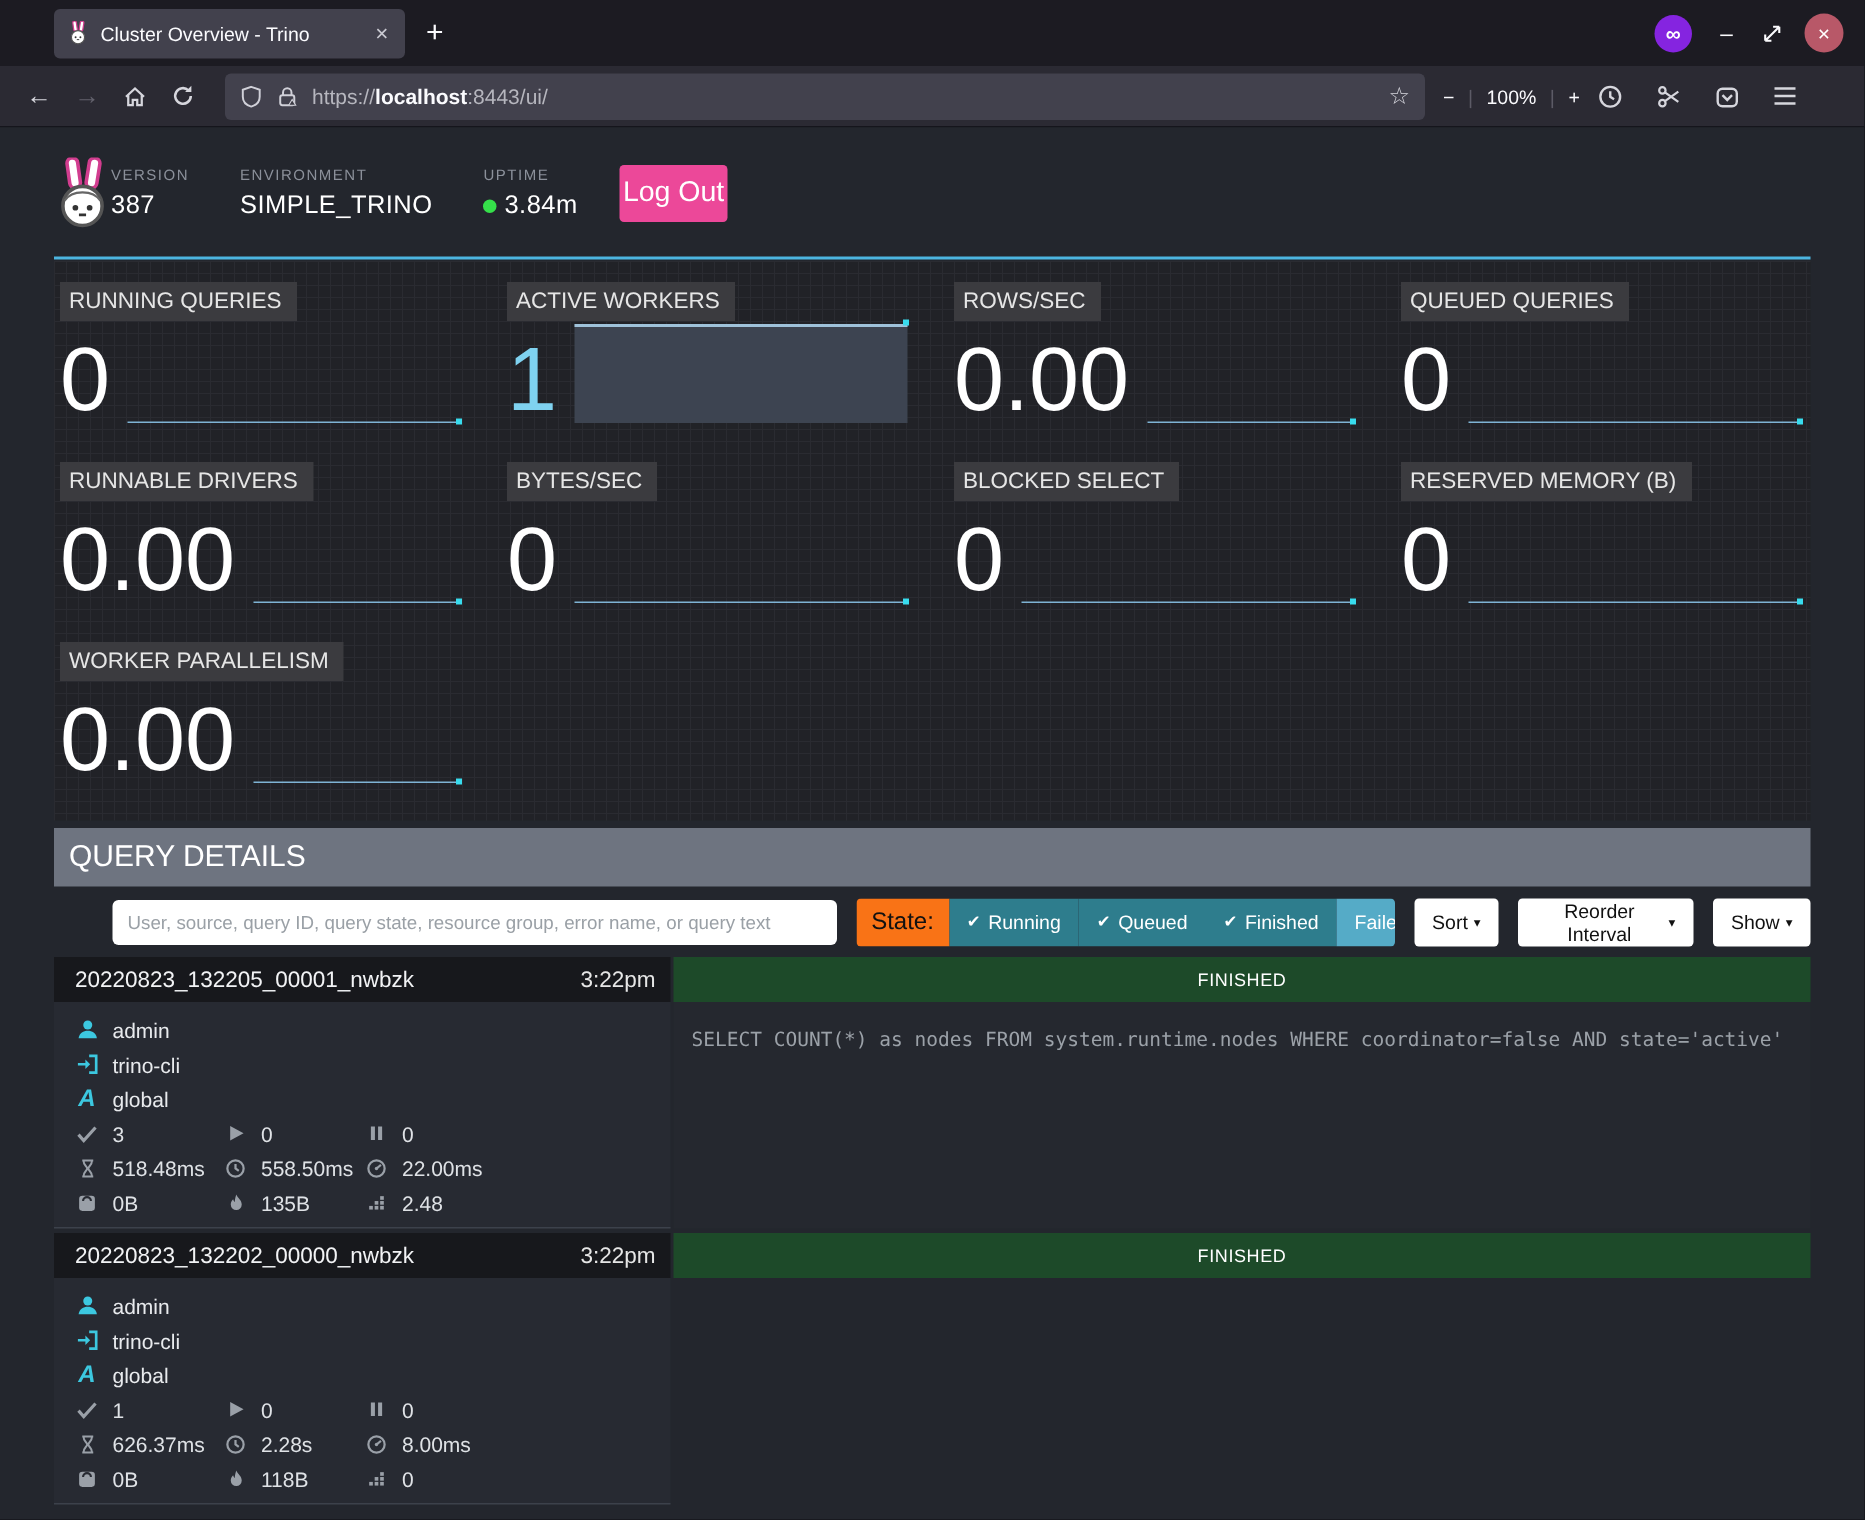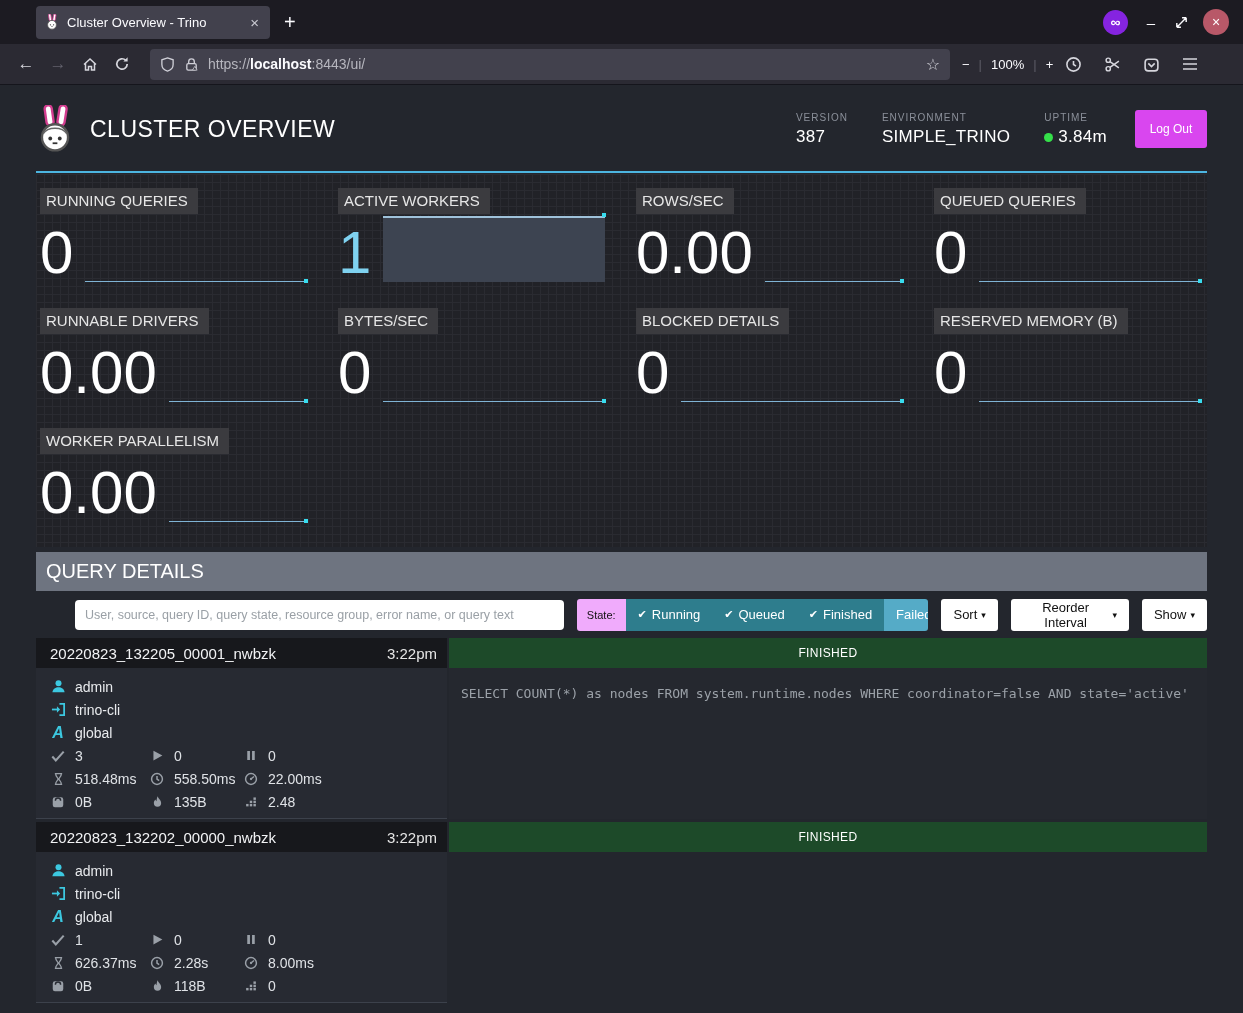--- a/index.html
+++ b/index.html
@@ -37,22 +37,22 @@
 
   
   .page { height:928px; background:#23262d; }
   .thead { height:88px; display:flex; align-items:center; padding:0 36px; position:relative; }
   .thead::after { content:""; position:absolute; left:36px; right:36px; bottom:0; height:2px; background:#4cb5e0; }
   .ttitle { color:#fff; font-size:23px; letter-spacing:.5px; margin-left:16px; flex:1; }
   .meta { display:flex; gap:34px; margin-right:28px; }
   .meta-label { color:#8b909a; font-size:10px; letter-spacing:1px; margin-bottom:4px; }
   .meta-value { color:#fff; font-size:17px; letter-spacing:.3px; }
   .dot { display:inline-block; width:9px; height:9px; border-radius:50%; background:#35e04a; margin-right:5px; }
-  .logout { width:72px; height:38px; background:#d946ef; border:none; border-radius:3px;
-            color:#fff; font-size:12px; }
+  .logout { width:72px; height:38px; background:#ec4899; border:none; border-radius:3px;
+            color:#fff; font-size:19px; }
 
   
   .hud { margin:1px 36px 0 36px; height:373px; padding:14px 4px 0 4px;
          background-color:#212227;
          background-image:linear-gradient(#2a2b31 1px, transparent 1px),
                           linear-gradient(90deg,#2a2b31 1px, transparent 1px);
          background-size:8px 8px; }
   .cardgrid { display:grid; grid-template-columns:repeat(4,1fr); column-gap:29px; row-gap:9px; }
   .card { height:111px; }
   .chip { display:inline-block; background:#3b3b3f; color:#e6e6e6; font-size:15px; padding:4px 10px 5px 6px; }
@@ -67,21 +67,21 @@
 
   
   .qd { margin:5px 36px 0 36px; }
   .qd-title { height:39px; background:#6e7480; color:#fff; font-size:20px;
               display:flex; align-items:center; padding-left:10px; }
   .filter { height:47px; display:flex; align-items:center; gap:13px;padding-left:39px; }
   .search { width:527px; height:30px; border:none; border-radius:4px; background:#fff;
             font-size:12.5px; padding:0 10px; color:#222; font-family:"Liberation Sans",sans-serif; }
   .search::placeholder { color:#9aa0a6; }
   .sgroup { display:flex; height:32px; border-radius:3px; overflow:hidden; }
-  .slabel { background:#f0abfc; color:#111; font-size:11px; display:flex; align-items:center; padding:0 10px; }
+  .slabel { background:#f97316; color:#111; font-size:16px; display:flex; align-items:center; padding:0 10px; }
   .sbtn { border:none; color:#fff; font-size:13px; padding:0 12px; background:#2e7d8d;
           display:flex; align-items:center; gap:5px; }
   .sbtn .chk { font-size:11px; }
   .sbtn.failed { background:#55abc7; }
   .caret { font-size:9px; margin-left:4px; }
   .wbtn { height:32px; background:#fff; border:none; border-radius:3px; color:#111;
           font-size:13px; padding:0 12px; display:flex; align-items:center; }
 
   .qrow { display:flex; margin-bottom:3px; }
   .qleft { width:411px; flex:none; display:flex; flex-direction:column; }
@@ -199,21 +199,20 @@
     <div class="thead">
       <svg width="38" height="48" viewBox="0 0 32 40">
         <rect x="8" y="0" width="6" height="17" rx="3" fill="#fff" stroke="#d23d8f" stroke-width="2" transform="rotate(-8 11 8)"></rect>
         <rect x="19" y="0" width="6" height="17" rx="3" fill="#fff" stroke="#d23d8f" stroke-width="2" transform="rotate(9 22 8)"></rect>
         <circle cx="16" cy="27" r="11" fill="#fff" stroke="#555" stroke-width="2"></circle>
         <path d="M6 24a11 8 0 0 1 20 0" stroke="#666" stroke-width="1.2" fill="none"></path>
         <circle cx="12" cy="28" r="1.6" fill="#333"></circle>
           <circle cx="20" cy="28" r="1.6" fill="#333"></circle>
         <path d="M14 32h4" stroke="#333" stroke-width="1.5" fill="none"></path>
       </svg>
-      <span class="ttitle">CLUSTER OVERVIEW</span>
       <div class="meta">
         <div>
           <div class="meta-label">VERSION</div>
           <div class="meta-value">387</div>
         </div>
         <div>
           <div class="meta-label">ENVIRONMENT</div>
           <div class="meta-value">SIMPLE_TRINO</div>
         </div>
         <div>
@@ -280,21 +279,21 @@
           <span class="chip">BYTES/SEC</span>
           <div class="cbody">
               <span class="cnum">0</span>
             <span class="spark">
                 <span class="sline"></span>
                 <span class="sdot"></span>
               </span>
             </div>
         </div>
         <div class="card">
-          <span class="chip">BLOCKED DETAILS</span>
+          <span class="chip">BLOCKED SELECT</span>
           <div class="cbody">
               <span class="cnum">0</span>
             <span class="spark">
                 <span class="sline"></span>
                 <span class="sdot"></span>
               </span>
             </div>
         </div>
         <div class="card">
           <span class="chip">RESERVED MEMORY (B)</span>

